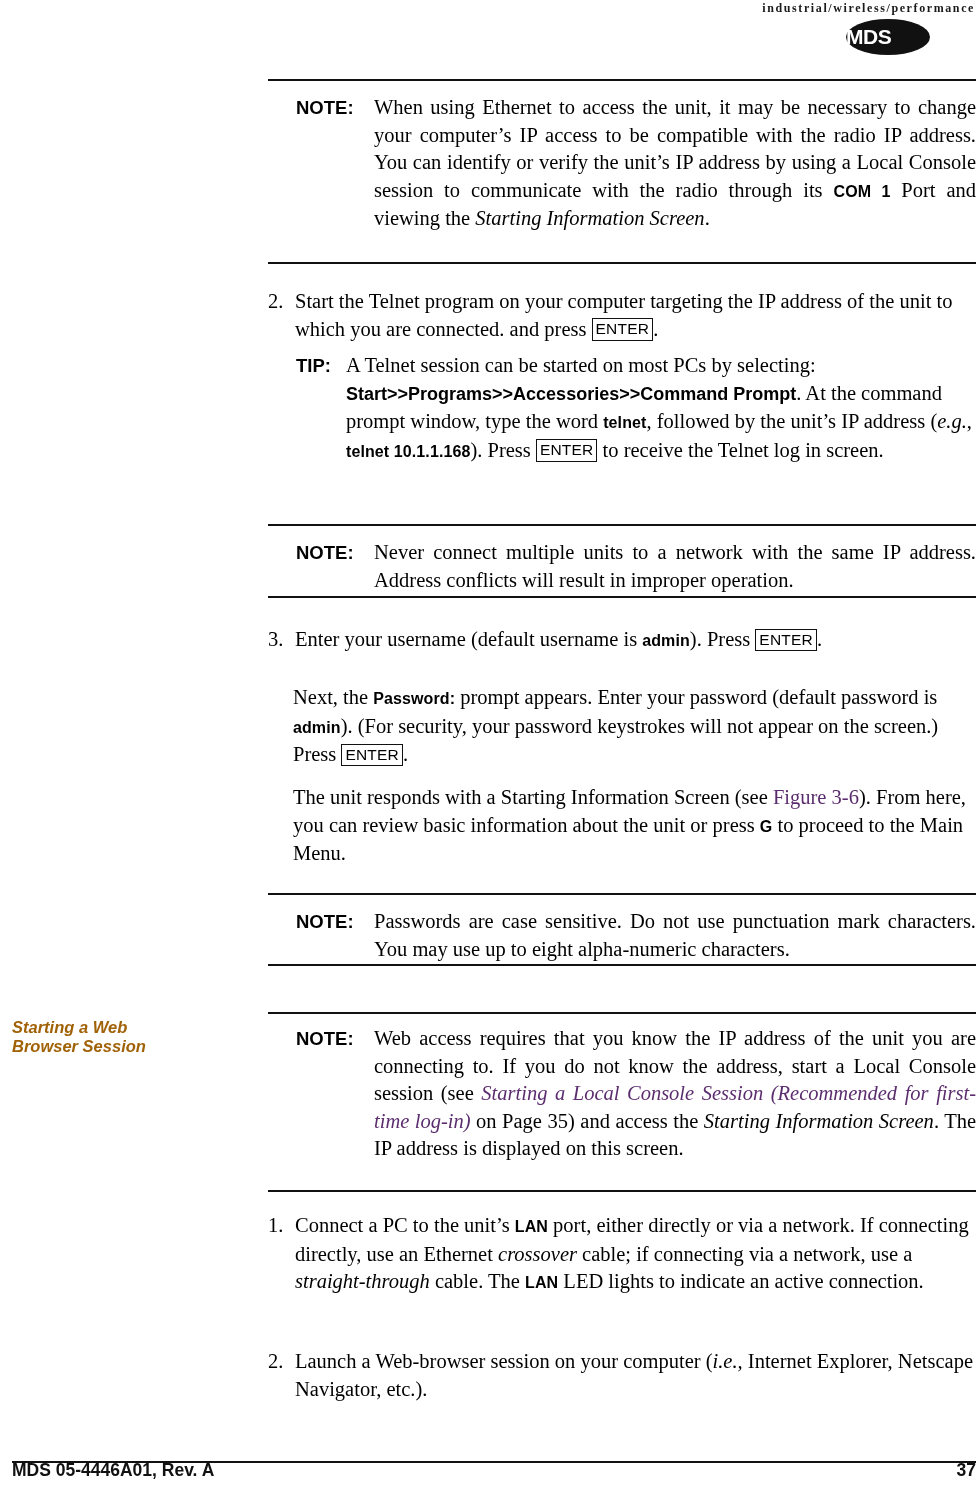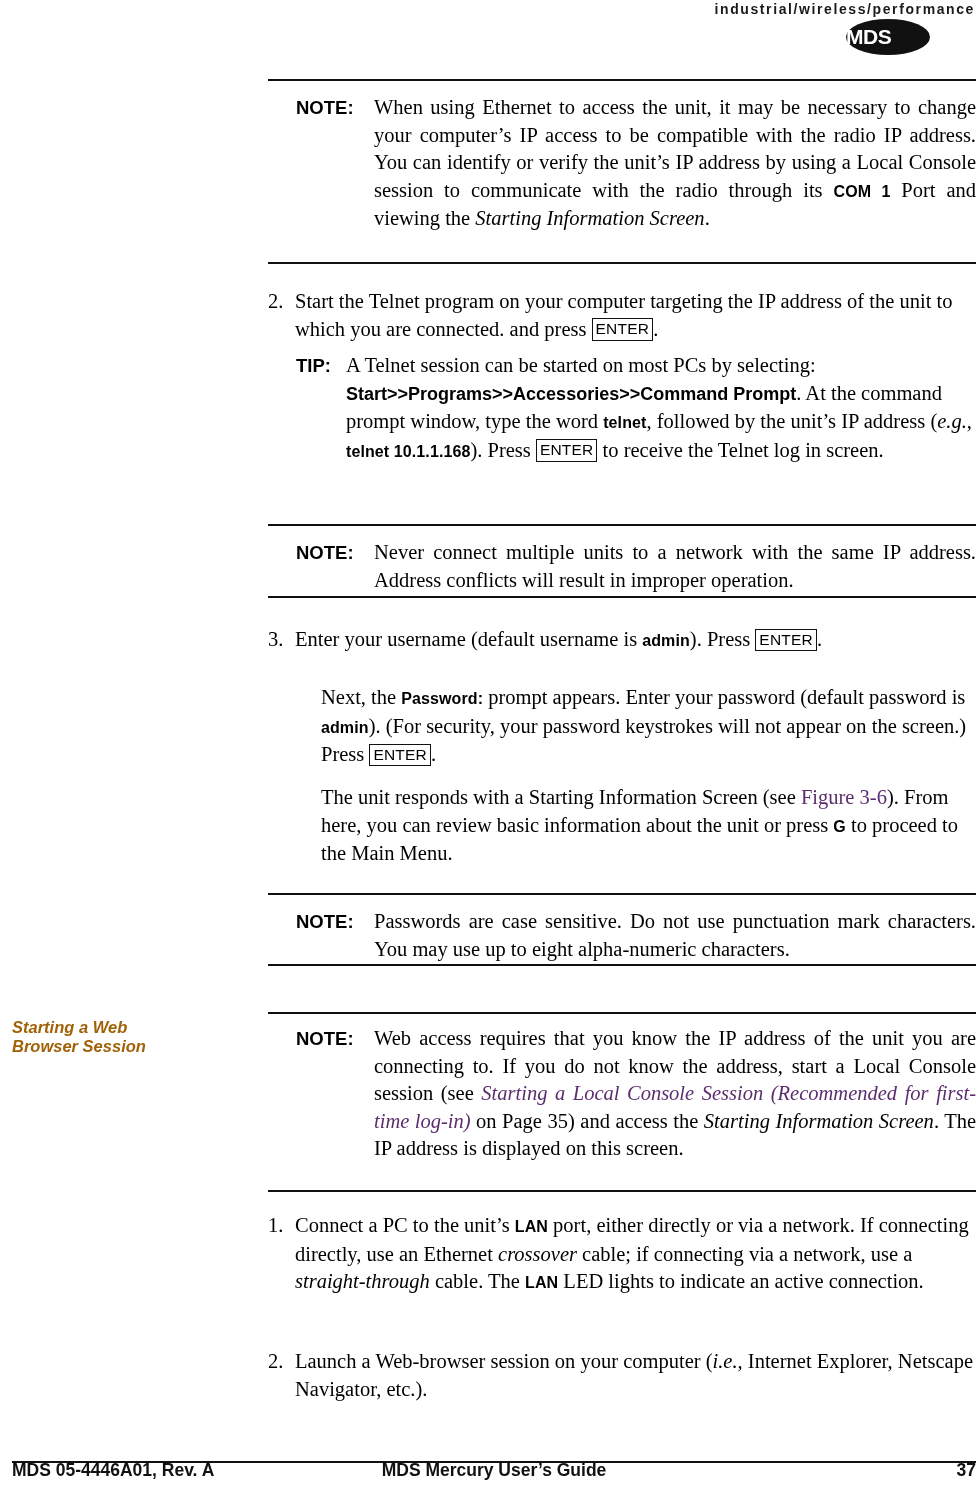--- a/index.html
+++ b/index.html
@@ -21,23 +21,23 @@
     position: absolute;
     top: 0;
     left: 0;
     width: 979px;
     height: 66px;
   }
   .tagline {
     position: absolute;
     right: 4px;
     top: 1px;
-    font-family: Liberation Sans, sans-serif;
-    font-weight: bold;
-    font-size: 14px;
+    font-family: Liberation Serif, serif;
+    font-weight: bold;
+    font-size: 12px;
     letter-spacing: 1.6px;
     color: #1a1a1a;
     white-space: nowrap;
   }
   .logo-wrap {
     position: absolute;
     right: 49px;
     top: 19px;
     width: 84px;
     height: 36px;
@@ -125,21 +125,20 @@
     flex: 0 0 auto;
     width: 27px;
     white-space: nowrap;
   }
   .step-body {
     flex: 1 1 auto;
   }
   .para {
     font-size: 20.5px;
     line-height: 27.5px;
-    margin-left: 28px;
   }
 
   
   .mono {
     font-family: "Liberation Sans", "DejaVu Sans", sans-serif;
     font-weight: bold;
     font-size: 16px;
     letter-spacing: 0.1px;
   }
   .ui-path {
@@ -297,15 +296,14 @@
 <div class="content" style="top:1348px;">
   <div class="step">
     <div class="step-num">2.</div>
     <div class="step-body"><span>Launch a Web-browser session on your computer (</span><span class="it">i.e.,</span><span> Internet Explorer, Netscape Navigator, etc.).</span></div>
   </div>
 </div>
 
 <hr class="footer-rule">
 <div class="footer">
   <span class="footer-left">MDS 05-4446A01, Rev. A</span>
-  <span class="footer-center">MDS Mercury User’s Guide</span>
   <span class="footer-right">37</span>
 </div>
 
 </body></html>

